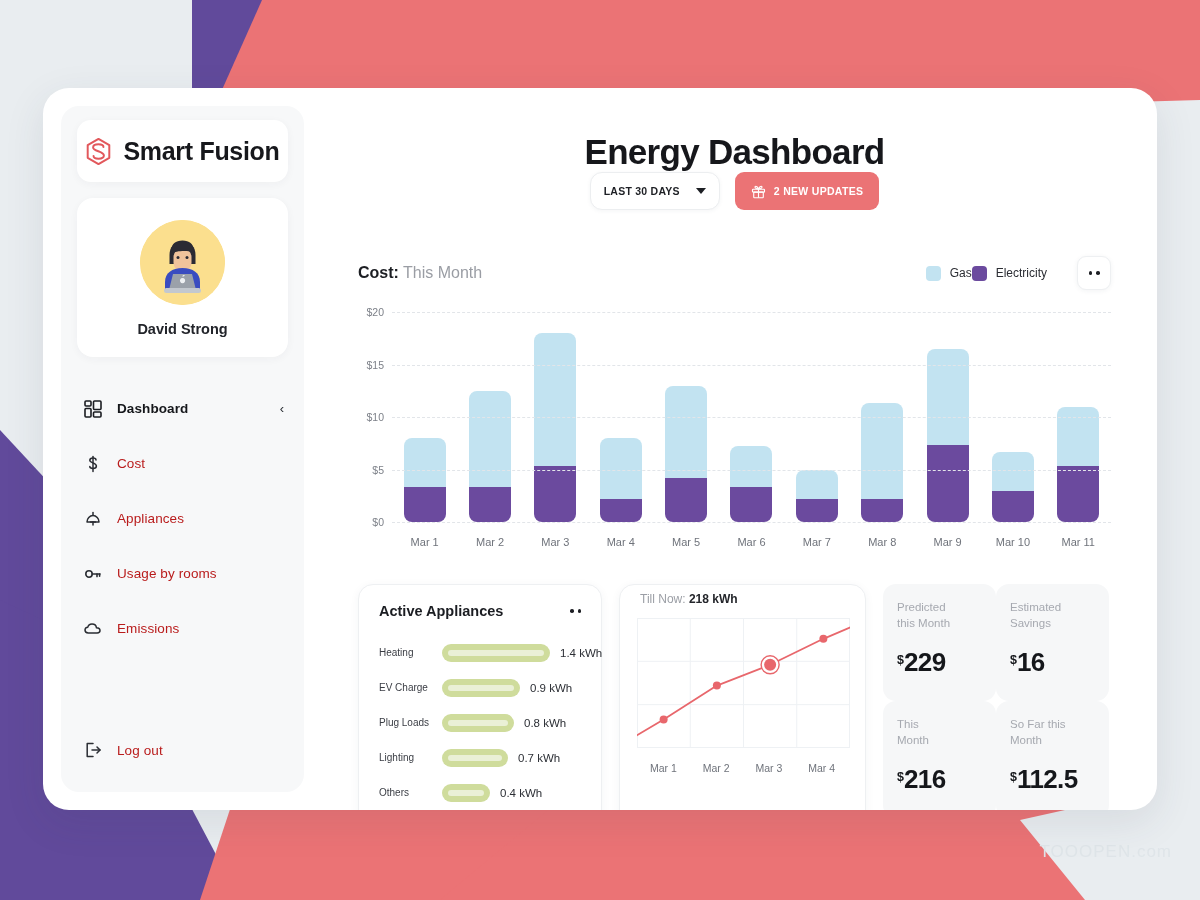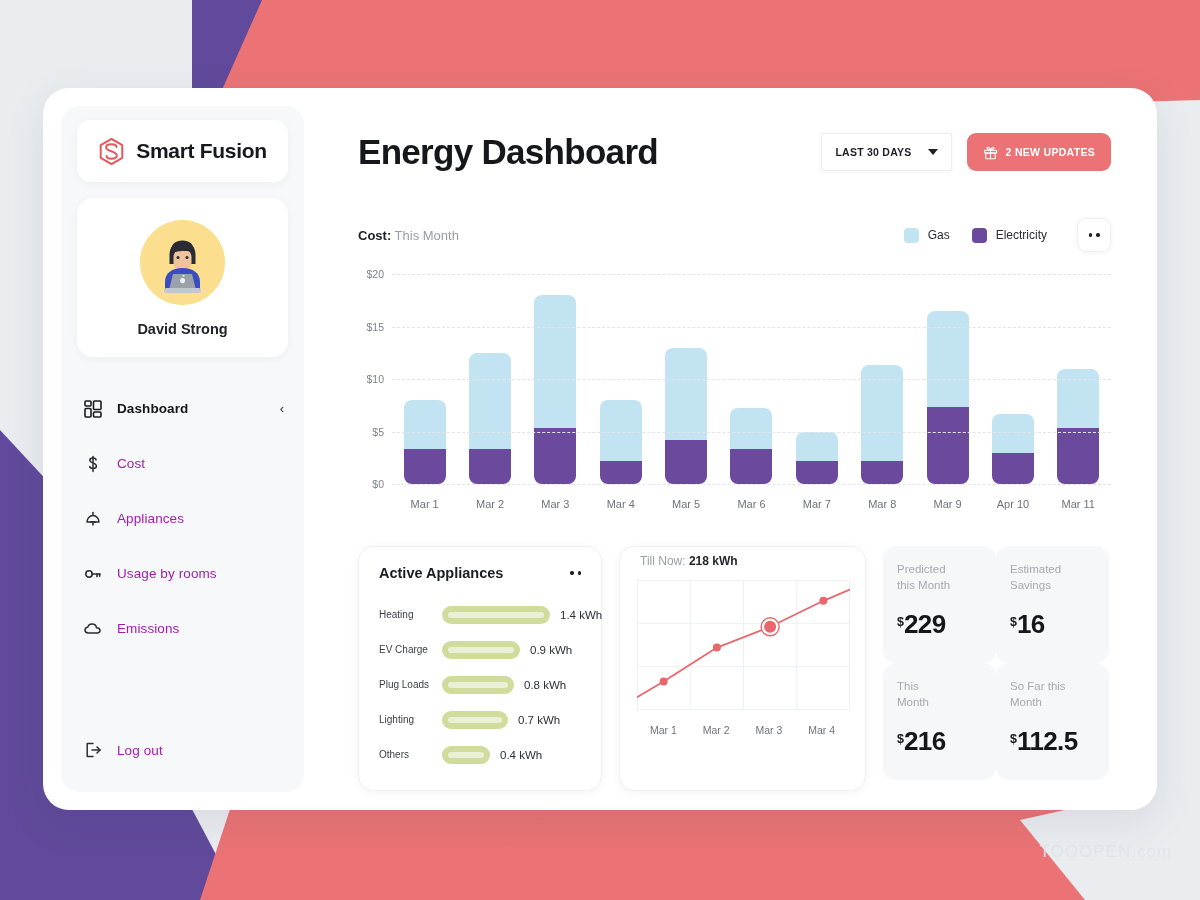--- a/index.html
+++ b/index.html
@@ -57,21 +57,21 @@
     border-radius: 14px;
     height: 62px;
     display: flex;
     align-items: center;
     justify-content: center;
     gap: 11px;
     box-shadow: 0 2px 8px rgba(40,50,70,0.045);
   }
   .logo-mark { width: 27px; height: 29px; flex-shrink: 0; }
   .logo-text {
-    font-size: 21px;
+    font-size: 25px;
     font-weight: 700;
     color: #17181c;
     letter-spacing: -0.3px;
   }
 
   .profile-card {
     margin: 16px 16px 0 16px;
     background: #fff;
     border-radius: 16px;
     padding: 22px 0 20px 0;
@@ -108,21 +108,21 @@
     cursor: pointer;
     position: relative;
   }
   .nav-icon {
     width: 20px; height: 20px;
     display: flex; align-items: center; justify-content: center;
     flex-shrink: 0;
   }
   .nav-label {
     font-size: 13.5px;
-    color: #a21caf;
+    color: #b91c1c;
     letter-spacing: 0.1px;
   }
   .nav-item.active .nav-label { font-weight: 700; color: #15171b; }
   .nav-chevron {
     margin-left: auto;
     color: #2a2d33;
     font-size: 13px;
     line-height: 1;
   }
   .nav-spacer { height: 12px; }
@@ -141,35 +141,36 @@
   .main {
     flex: 1;
     padding: 44px 46px 0 54px;
     min-width: 0;
   }
 
   .topbar {
     display: flex;
     align-items: center;
     justify-content: space-between;
+    flex-direction: column;
   }
   .page-title {
     font-size: 35px;
     font-weight: 700;
     color: #16171b;
     letter-spacing: -0.7px;
   }
   .topbar-actions { display: flex; align-items: center; gap: 15px; }
 
   .range-select {
     height: 38px;
     min-width: 112px;
     background: #fff;
     border: 1px solid #eceef0;
-    border-radius: 1px;
+    border-radius: 12px;
     display: flex;
     align-items: center;
     gap: 16px;
     padding: 0 13px;
     cursor: pointer;
     box-shadow: 0 1px 4px rgba(40,50,70,0.05);
   }
   .range-label {
     font-size: 10.5px;
     font-weight: 700;
@@ -203,24 +204,24 @@
     white-space: nowrap;
   }
 
   
   .chart-head {
     margin-top: 46px;
     display: flex;
     align-items: center;
     justify-content: space-between;
   }
-  .chart-title { font-size: 13px; color: #9a9da4; }
+  .chart-title { font-size: 16px; color: #9a9da4; }
   .chart-title b { color: #1c1e23; font-weight: 700; }
 
-  .legend { display: flex; align-items: flex-start; gap: 22px; margin-left: auto; }
+  .legend { display: flex; align-items: flex-start; margin-left: auto; }
   .legend-item { display: flex; align-items: center; gap: 9px; }
   .legend-swatch { width: 15px; height: 15px; border-radius: 4px; }
   .legend-text { font-size: 12px; color: #2b2d33; }
 
   .dots-btn {
     width: 34px; height: 34px;
     border-radius: 9px;
     background: #fff;
     border: 1px solid #eef0f2;
     box-shadow: 0 1px 5px rgba(40,50,70,0.06);
@@ -655,21 +656,21 @@
     <div class="x-labels" id="x-labels">
         <div class="x-label">Mar 1</div>
         <div class="x-label">Mar 2</div>
         <div class="x-label">Mar 3</div>
         <div class="x-label">Mar 4</div>
         <div class="x-label">Mar 5</div>
         <div class="x-label">Mar 6</div>
         <div class="x-label">Mar 7</div>
         <div class="x-label">Mar 8</div>
         <div class="x-label">Mar 9</div>
-        <div class="x-label">Apr 10</div>
+        <div class="x-label">Mar 10</div>
         <div class="x-label">Mar 11</div>
       </div>
 
     <div class="bottom-row">
 
       <section class="panel appliances">
         <div class="panel-head">
           <span class="panel-title">Active Appliances</span>
           <span class="panel-dots">
             <i></i>

